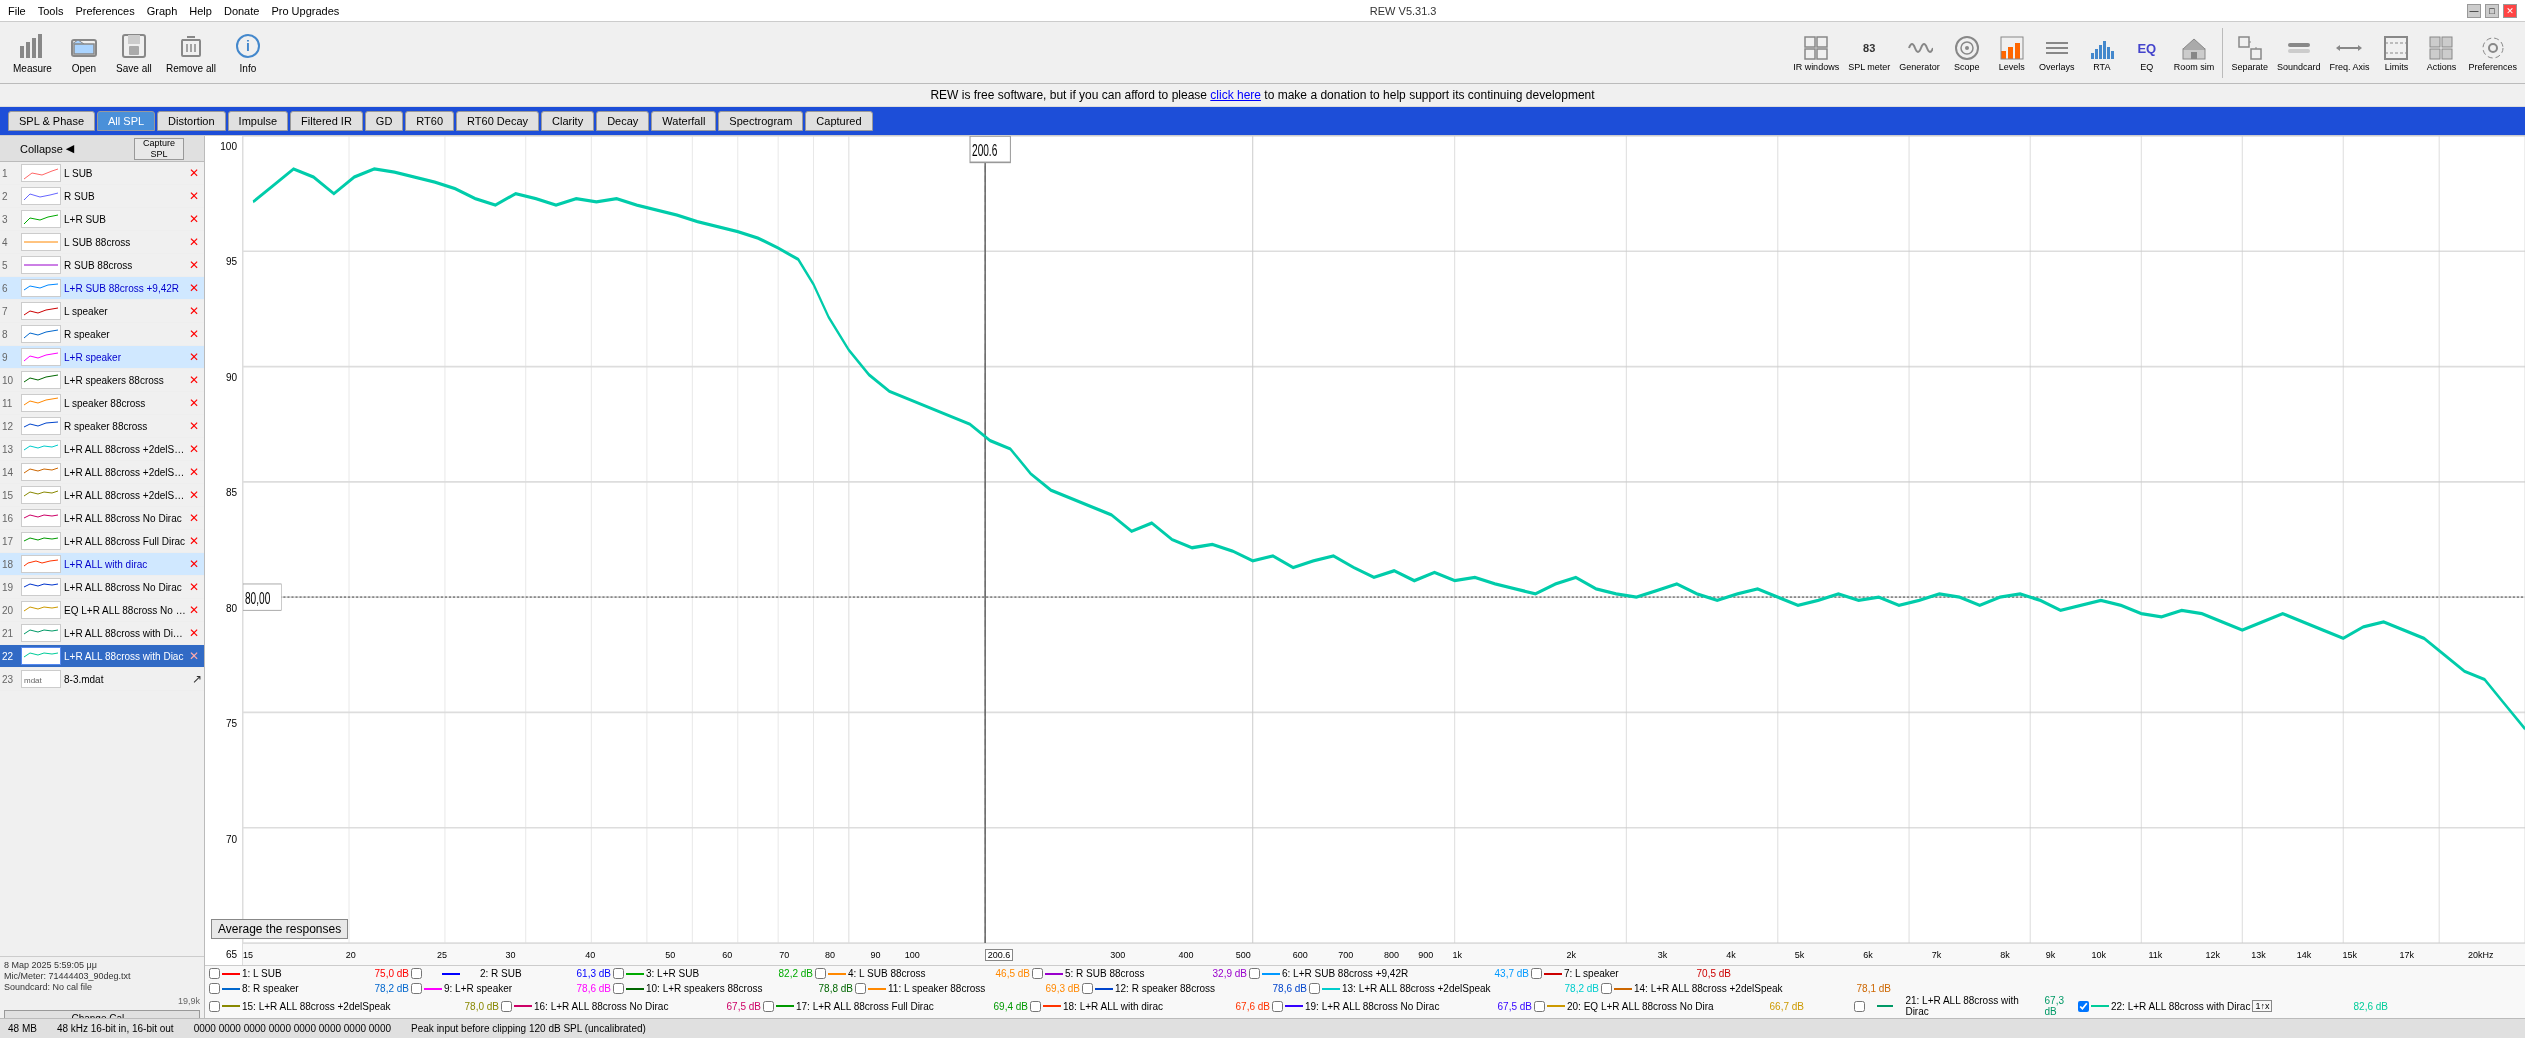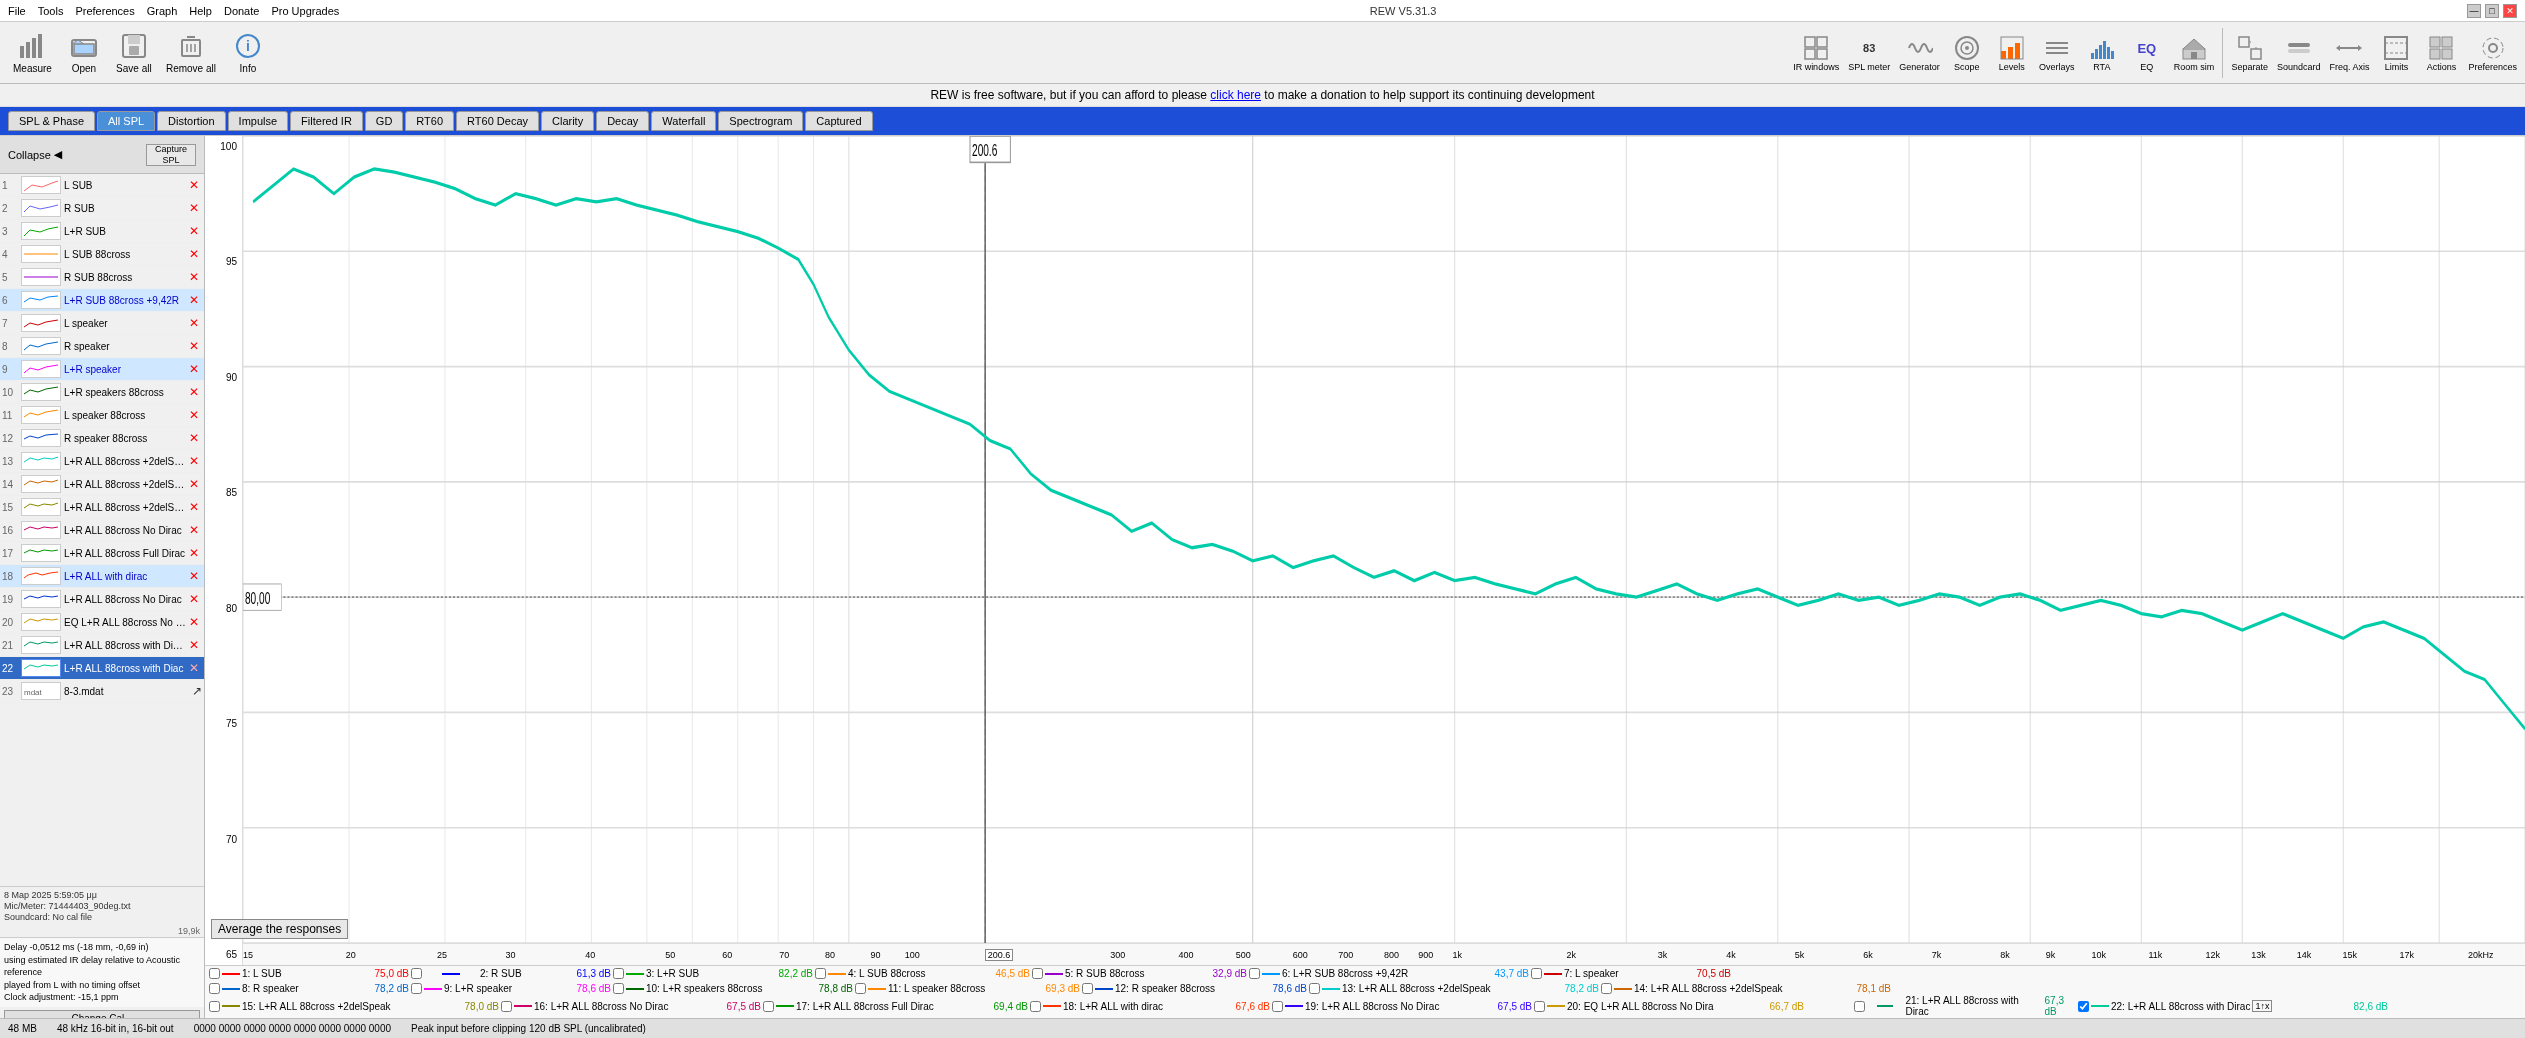--- a/index.html
+++ b/index.html
@@ -294,21 +294,21 @@
   <button class="tab-btn">Decay</button>
   <button class="tab-btn">Waterfall</button>
   <button class="tab-btn">Spectrogram</button>
   <button class="tab-btn">Captured</button>
 </div>
 
 <div style="display:flex; height:calc(1038px - 22px - 62px - 28px - 32px); position:relative;">
 
   <div style="width:205px; background:#f0f0f0; border-right:1px solid #bbb; display:flex; flex-direction:column; overflow:hidden;">
 
-    <div style="display:flex; align-items:center; justify-content:space-between; padding:2px 8px; background:#e0e0e0; border-bottom:1px solid #bbb; height:38px;">
+    <div style="display:flex; align-items:center; justify-content:space-between; padding:2px 20px; background:#e0e0e0; border-bottom:1px solid #bbb; height:26px;">
       <span style="cursor:pointer; font-size:11px; display:flex; align-items:center; gap:3px;">
         <span>Collapse</span>
         <span>◀</span>
       </span>
       <div style="width:50px; height:22px; border:1px solid #999; background:#e8e8e8; cursor:pointer; font-size:9px; text-align:center; line-height:11px; display:flex; flex-direction:column; align-items:center; justify-content:center;">
         <span style="font-size:9px">Capture</span>
         <span style="font-size:9px">SPL</span>
       </div>
     </div>
 
@@ -523,26 +523,20 @@
     </div>
 
     <div class="sidebar-info">
       <div class="sidebar-info-row">8 Map 2025 5:59:05 μμ</div>
       <div class="sidebar-info-row">Mic/Meter: 71444403_90deg.txt</div>
       <div class="sidebar-info-row">Soundcard: No cal file</div>
     </div>
 
     <div style="font-size:9px; padding:1px 4px; color:#666; text-align:right;">19,9k</div>
 
-    <div id="delay-info" style="font-size:9px; padding:3px 4px; border-top:1px solid #ccc; background:#f8f8f8; line-height:1.4;">
-      <div>Delay -0,0512 ms (-18 mm, -0,69 in)</div>
-      <div>using estimated IR delay relative to Acoustic reference</div>
-      <div>played from L with no timing offset</div>
-      <div>Clock adjustment: -15,1 ppm</div>
-    </div>
 
     <button class="change-cal-btn">Change Cal...</button>
   </div>
 
   <div style="flex:1; display:flex; flex-direction:column; position:relative; overflow:hidden;">
 
     <div style="flex:1; position:relative; background:white;">
 
       <div style="position:absolute; left:0; top:0; width:38px; height:100%; display:flex; flex-direction:column; justify-content:space-between; padding:5px 2px 5px 0; z-index:2; background:white; border-right:1px solid #ddd;">
         <span style="font-size:10px; text-align:right; padding-right:3px;">100</span>

